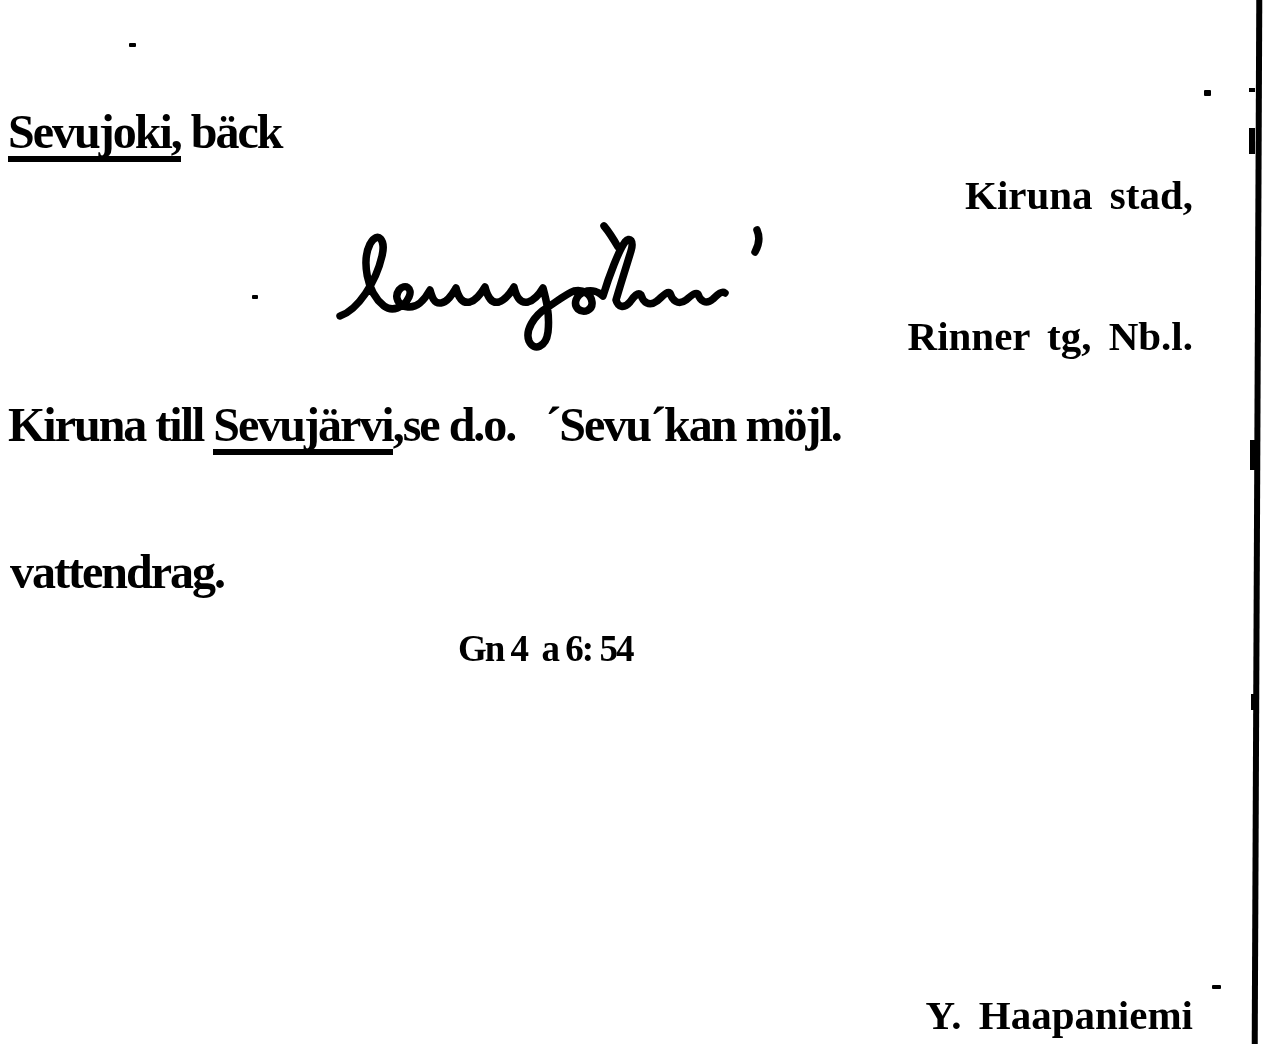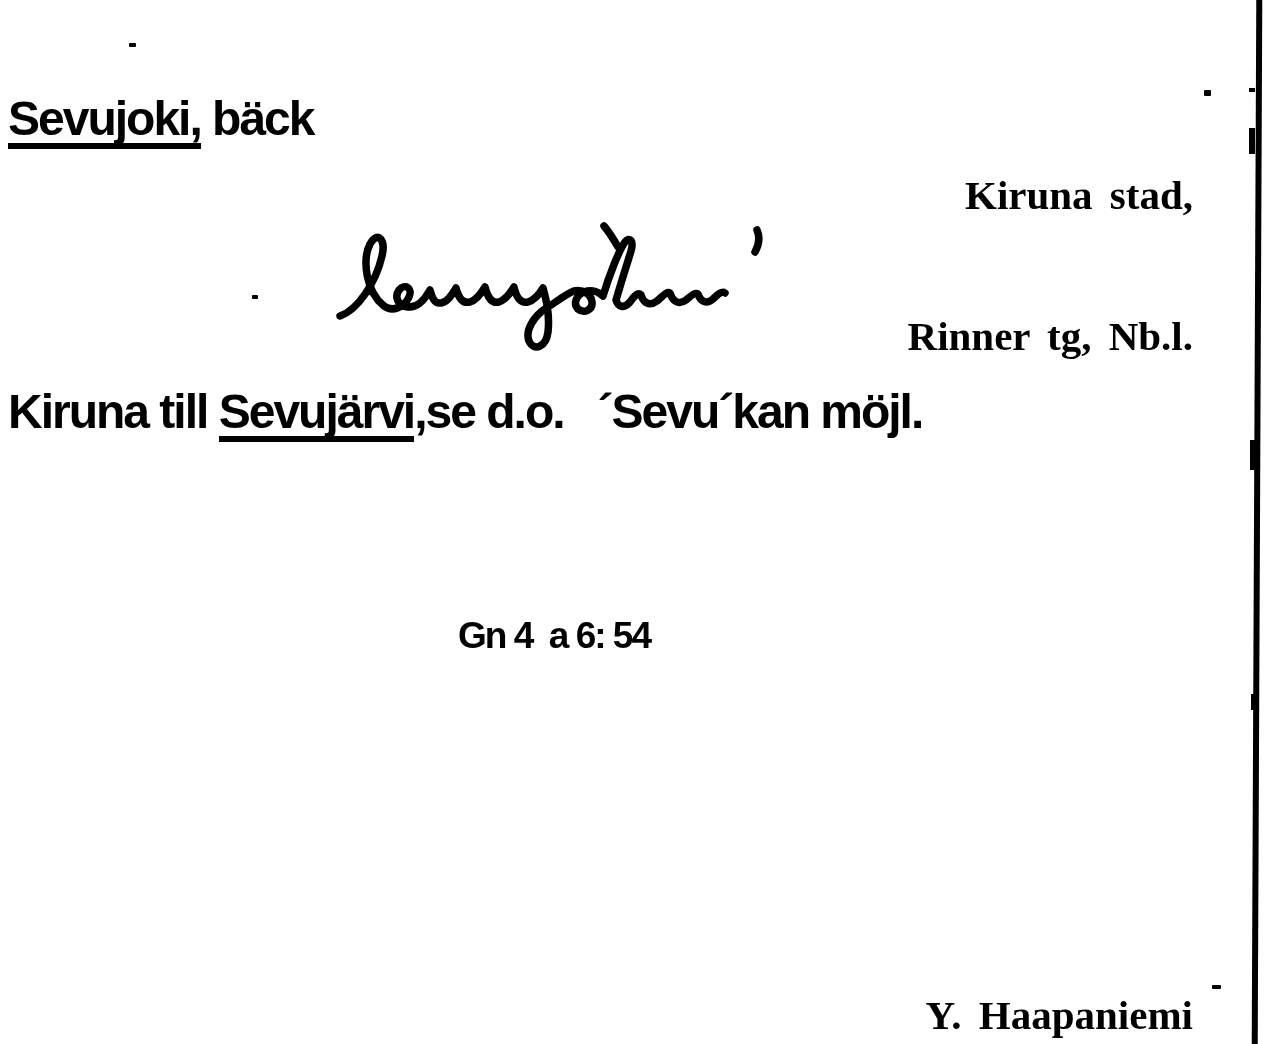--- a/index.html
+++ b/index.html
@@ -12,27 +12,28 @@
     width: 1269px;
     height: 1044px;
     background: #ffffff;
     overflow: hidden;
     font-family: "DejaVu Sans Mono", monospace;
     color: #000000;
   }
   
   .tw {
     position: absolute;
-    font-family: Liberation Sans, sans-serif;
+    font-family: Liberation Serif, serif;
     font-weight: 700;
     font-size: 48px;
     line-height: 48px;
     letter-spacing: -2px;
     white-space: pre;
     color: #000;
+    margin-top: 13px;
   }
   .tw .u {
     display: inline-block;
     border-bottom: 6px solid #000;
     padding-bottom: 0px;
   }
   #title-line { left: 8px; top: 95px; }
   #body-line1 { left: 8px; top: 388px; }
   #body-line2 { left: 8px; top: 461px; }
   #body-line3 { left: 10px; top: 535px; }
@@ -104,20 +105,21 @@
 
   <div id="handwriting" role="img" aria-label="Sevujoki">
     <svg viewBox="0 0 445 158" xmlns="http://www.w3.org/2000/svg">
       <path d="M8,112 C26,106 44,78 50,52 C54,36 46,26 38,40 C30,56 34,88 52,102 C60,108 72,104 77,93 C81,84 73,79 67,86 C62,93 66,102 76,103 C85,104 93,95 98,86 C100,93 102,100 109,99 C116,98 121,89 124,84 C126,92 130,100 138,98 C145,96 150,88 153,83 C155,91 159,100 167,98 C174,96 179,88 182,83 C184,92 188,100 196,98 C203,96 208,89 211,84 C214,95 218,110 216,128 C214,143 202,148 197,137 C193,127 201,112 216,103 C224,98 234,90 242,87 C251,85 259,90 260,98 C261,106 252,110 246,105 C241,100 244,91 252,88 C260,85 267,88 271,92 C277,72 287,46 293,38 C298,32 302,37 299,47 C295,60 288,82 284,96 C286,103 292,105 298,98 C302,92 306,88 309,91 C311,98 317,103 325,97 C331,92 335,87 338,89 C340,96 346,102 354,96 C359,92 363,88 366,90 C368,97 374,101 381,95 C386,90 390,87 393,89"></path>
       <path d="M272,22 C277,28 282,36 286,43"></path>
       <path d="M425,26 C428,33 427,41 423,48"></path>
     </svg>
   </div>
 
   <div class="tw" id="body-line1"><span>Kiruna till </span><span class="u">Sevujärvi</span><span>,se d.o.   ´Sevu´kan möjl.</span></div>
+  <div class="tw" id="body-line3">vattendrag.</div>
 
   <div class="tw" id="ref-line">Gn 4  a 6: 54</div>
 
   <div class="stamp" id="stamp-bottom-right">
     <div>Y. Haapaniemi</div>
     
   </div>
 
   <div id="scan-edge-line"></div>
   <div class="tick" style="left:1249px; top:88px;  width:6px; height:4px;"></div>

